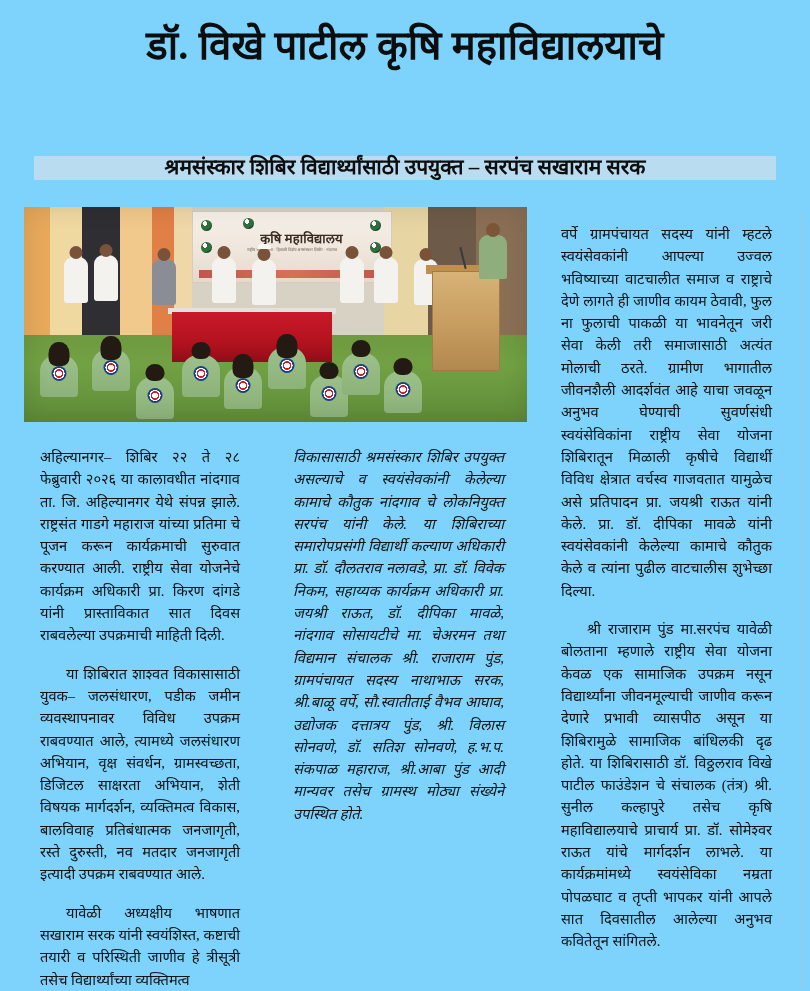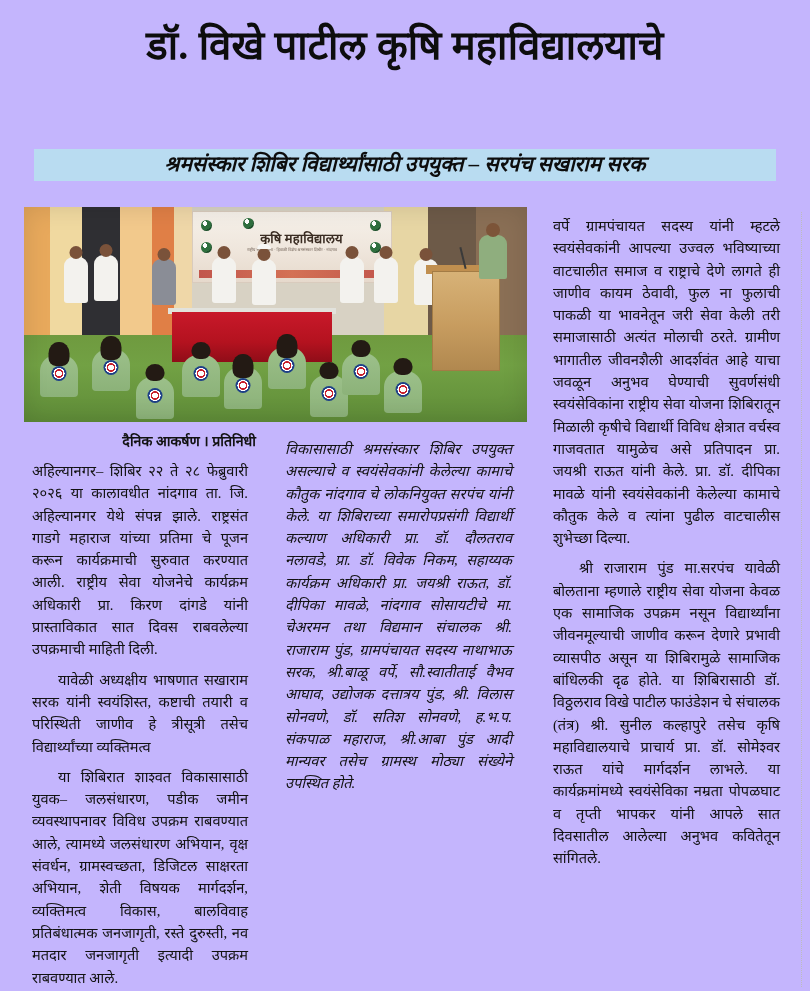--- a/index.html
+++ b/index.html
@@ -13,21 +13,21 @@
     height: 991px;
     position: relative;
     overflow: hidden;
     font-family: "Liberation Sans", "DejaVu Sans", sans-serif;
     color: #111111;
   }
 
   .page {
     position: absolute;
     inset: 0;
-    background: #c4b5fd;
+    background: #7dd3fc;
   }
 
   
   .edge-rule {
     position: absolute;
     top: 212px;
     right: 8px;
     width: 0;
     height: 775px;
     border-left: 1px dotted #bdbdbd;
@@ -48,28 +48,27 @@
     line-height: 1.42;
     letter-spacing: 0.2px;
     color: #0d0d0d;
     white-space: nowrap;
   }
 
   
   .subhead-band {
     position: absolute;
     left: 34px;
-    top: 149px;
+    top: 156px;
     width: 742px;
-    height: 32px;
+    height: 24px;
     background: #b9dcf1;
     display: flex;
     align-items: center;
     justify-content: center;
-    font-style: italic;
   }
   .subhead-text {
     font-family: "Liberation Serif", "DejaVu Serif", serif;
     font-weight: 700;
     font-size: 21px;
     line-height: 1;
     color: #0d0d0d;
     white-space: nowrap;
     padding-bottom: 2px;
   }
@@ -250,21 +249,21 @@
   
   .col {
     position: absolute;
     font-family: "Liberation Serif", "DejaVu Serif", serif;
     font-size: 14.6px;
     line-height: 22.3px;
     color: #121212;
     text-align: justify;
     text-justify: inter-word;
   }
-  .col p { margin: 8px; }
+  .col p { margin: 16px; }
   .col p + p { text-indent: 26px; }
 
   .byline {
     display: block;
     text-align: right;
     font-weight: 700;
     font-size: 14.2px;
     line-height: 22px;
     margin-bottom: 1px;
   }
@@ -329,24 +328,23 @@
     <div class="ph-student long" style="left:200px; top:160px;"></div>
     <div class="ph-student long" style="left:244px; top:140px;"></div>
     <div class="ph-student" style="left:286px; top:168px;"></div>
     <div class="ph-student" style="left:318px; top:146px;"></div>
     <div class="ph-student" style="left:360px; top:164px;"></div>
 
     <div class="ph-layer ph-vignette"></div>
   </div>
 
   <div class="col" id="col-1">
-    <span class="byline">दैनिक आकर्षण । प्रतिनिधी</span>
     <p>अहिल्यानगर– शिबिर २२ ते २८ फेब्रुवारी २०२६ या कालावधीत नांदगाव ता. जि. अहिल्यानगर येथे संपन्न झाले. राष्ट्रसंत गाडगे महाराज यांच्या प्रतिमा चे पूजन करून कार्यक्रमाची सुरुवात करण्यात आली. राष्ट्रीय सेवा योजनेचे कार्यक्रम अधिकारी प्रा. किरण दांगडे यांनी प्रास्ताविकात सात दिवस राबवलेल्या उपक्रमाची माहिती दिली.</p>
+    <p>या शिबिरात शाश्वत विकासासाठी युवक– जलसंधारण, पडीक जमीन व्यवस्थापनावर विविध उपक्रम राबवण्यात आले, त्यामध्ये जलसंधारण अभियान, वृक्ष संवर्धन, ग्रामस्वच्छता, डिजिटल साक्षरता अभियान, शेती विषयक मार्गदर्शन, व्यक्तिमत्व विकास, बालविवाह प्रतिबंधात्मक जनजागृती, रस्ते दुरुस्ती, नव मतदार जनजागृती इत्यादी उपक्रम राबवण्यात आले.</p>
     <p>यावेळी अध्यक्षीय भाषणात सखाराम सरक यांनी स्वयंशिस्त, कष्टाची तयारी व परिस्थिती जाणीव हे त्रीसूत्री तसेच विद्यार्थ्यांच्या व्यक्तिमत्व</p>
-    <p>या शिबिरात शाश्वत विकासासाठी युवक– जलसंधारण, पडीक जमीन व्यवस्थापनावर विविध उपक्रम राबवण्यात आले, त्यामध्ये जलसंधारण अभियान, वृक्ष संवर्धन, ग्रामस्वच्छता, डिजिटल साक्षरता अभियान, शेती विषयक मार्गदर्शन, व्यक्तिमत्व विकास, बालविवाह प्रतिबंधात्मक जनजागृती, रस्ते दुरुस्ती, नव मतदार जनजागृती इत्यादी उपक्रम राबवण्यात आले.</p>
   </div>
 
   <div class="col" id="col-2">
     <p>विकासासाठी श्रमसंस्कार शिबिर उपयुक्त असल्याचे व स्वयंसेवकांनी केलेल्या कामाचे कौतुक नांदगाव चे लोकनियुक्त सरपंच यांनी केले. या शिबिराच्या समारोपप्रसंगी विद्यार्थी कल्याण अधिकारी प्रा. डॉ. दौलतराव नलावडे, प्रा. डॉ. विवेक निकम, सहाय्यक कार्यक्रम अधिकारी प्रा. जयश्री राऊत, डॉ. दीपिका मावळे, नांदगाव सोसायटीचे मा. चेअरमन तथा विद्यमान संचालक श्री. राजाराम पुंड, ग्रामपंचायत सदस्य नाथाभाऊ सरक, श्री.बाळू वर्पे, सौ.स्वातीताई वैभव आघाव, उद्योजक दत्तात्रय पुंड, श्री. विलास सोनवणे, डॉ. सतिश सोनवणे, ह.भ.प. संकपाळ महाराज, श्री.आबा पुंड आदी मान्यवर तसेच ग्रामस्थ मोठ्या संख्येने उपस्थित होते.</p>
   </div>
 
   <div class="col" id="col-3">
     <p>वर्पे ग्रामपंचायत सदस्य यांनी म्हटले स्वयंसेवकांनी आपल्या उज्वल भविष्याच्या वाटचालीत समाज व राष्ट्राचे देणे लागते ही जाणीव कायम ठेवावी, फुल ना फुलाची पाकळी या भावनेतून जरी सेवा केली तरी समाजासाठी अत्यंत मोलाची ठरते. ग्रामीण भागातील जीवनशैली आदर्शवंत आहे याचा जवळून अनुभव घेण्याची सुवर्णसंधी स्वयंसेविकांना राष्ट्रीय सेवा योजना शिबिरातून मिळाली कृषीचे विद्यार्थी विविध क्षेत्रात वर्चस्व गाजवतात यामुळेच असे प्रतिपादन प्रा. जयश्री राऊत यांनी केले. प्रा. डॉ. दीपिका मावळे यांनी स्वयंसेवकांनी केलेल्या कामाचे कौतुक केले व त्यांना पुढील वाटचालीस शुभेच्छा दिल्या.</p>
     <p>श्री राजाराम पुंड मा.सरपंच यावेळी बोलताना म्हणाले राष्ट्रीय सेवा योजना केवळ एक सामाजिक उपक्रम नसून विद्यार्थ्यांना जीवनमूल्याची जाणीव करून देणारे प्रभावी व्यासपीठ असून या शिबिरामुळे सामाजिक बांधिलकी दृढ होते. या शिबिरासाठी डॉ. विठ्ठलराव विखे पाटील फाउंडेशन चे संचालक (तंत्र) श्री. सुनील कल्हापुरे तसेच कृषि महाविद्यालयाचे प्राचार्य प्रा. डॉ. सोमेश्वर राऊत यांचे मार्गदर्शन लाभले. या कार्यक्रमांमध्ये स्वयंसेविका नम्रता पोपळघाट व तृप्ती भापकर यांनी आपले सात दिवसातील आलेल्या अनुभव कवितेतून सांगितले.</p>
   </div>

